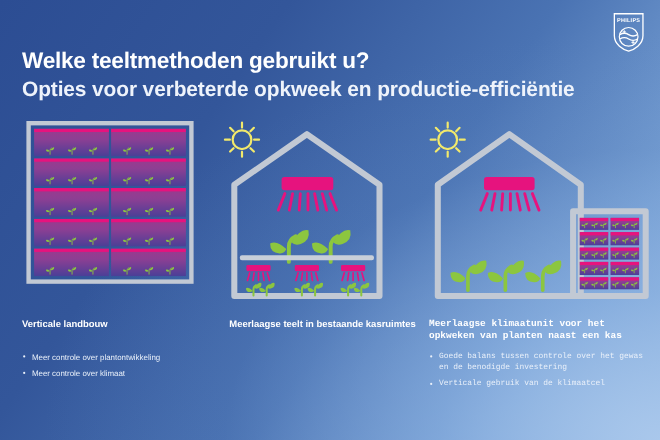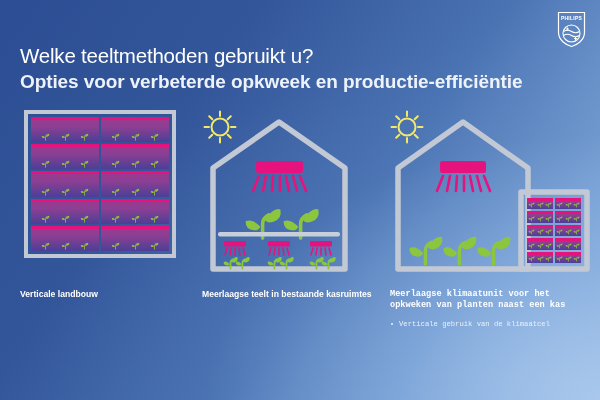--- a/index.html
+++ b/index.html
@@ -12,21 +12,21 @@
     position:relative;width:600px;height:400px;
     background:
       radial-gradient(120% 120% at 100% 100%, rgba(170,200,236,0.95) 0%, rgba(140,178,226,0.55) 28%, rgba(90,130,190,0.18) 55%, rgba(46,81,150,0) 78%),
       linear-gradient(125deg,#2c4d93 0%,#33569a 30%,#4a73b3 58%,#7aa3d6 82%,#9dc0e6 100%);
     overflow:hidden;
   }
 
   
   .title{
     position:absolute;left:20px;top:44px;
-    font-size:20.5px;font-weight:normal;color:#ffffff;
+    font-size:20.5px;font-weight:bold;color:#ffffff;
     letter-spacing:-0.2px;white-space:nowrap;
   }
   .subtitle{
     position:absolute;left:20px;top:71px;
     font-size:19px;font-weight:bold;color:#eef3fb;
     letter-spacing:-0.1px;white-space:nowrap;
   }
 
   
   .logo{position:absolute;right:14px;top:11px;width:29px;height:37px;}
@@ -37,21 +37,21 @@
   .col2{left:196px;width:186px;}
   .col3{left:384px;width:206px;font-family:Liberation Mono, monospace;}
 
   .art{position:absolute;left:0;top:108px;width:100%;height:175px;}
 
   .heading{
     position:absolute;left:6px;width:calc(100% - 10px);
     font-size:8.6px;font-weight:bold;color:#ffffff;line-height:1.33;
   }
   .h1{top:289px;}
-  .h2{top:289px;}
+  .h2{top:289px;text-align:right;}
   .h3{top:289px;}
 
   .bullets{position:absolute;left:6px;width:calc(100% - 8px);list-style:none;margin:0;padding:0;}
   .b1{top:320px;}
   .b2{top:320px;}
   .b3{top:320px;}
   .bullets li{
     position:relative;padding-left:9px;margin-bottom:5.5px;
     font-size:7.2px;color:#e9f0fa;line-height:1.34;
   }
@@ -269,20 +269,24 @@
             </svg>
           <svg class="sprout" viewBox="0 0 24 24">
               <path d="M12 22 V12 q0 -3 3 -5" stroke="#8cc63f" stroke-width="2.2" fill="none" stroke-linecap="round"></path>
               <path d="M13 11 q5 -7 9 -6 q1 5 -4 7 q-3 1 -5 -1z" fill="#8cc63f"></path>
               <path d="M11 14 q-5 -5 -9 -3 q0 5 5 5 q3 0 4 -2z" fill="#8cc63f"></path>
             </svg>
         </div>
       </div>
     </div>
     <div class="heading h1">Verticale landbouw</div>
+    <ul class="bullets b1">
+      <li>Meer controle over plantontwikkeling</li>
+      <li>Meer controle over klimaat</li>
+    </ul>
   </div>
 
   <div class="col col2">
     <div class="art">
       <svg width="186" height="175" viewBox="0 0 186 175">
 
         <g stroke="#f2e96b" stroke-width="2" stroke-linecap="round" fill="none">
           <circle cx="24" cy="19" r="8.5"></circle>
           <path d="M24 3.5 V8  M24 30 V34.5  M8.5 19 H13  M35 19 H39.5
                    M13.2 8.2 L16.3 11.3  M31.7 26.7 L34.8 29.8
@@ -597,17 +601,18 @@
             <svg class="sprout" style="width:7px;height:7px" viewBox="0 0 24 24">
               <path d="M12 22 V12 q0 -3 3 -5" stroke="#8cc63f" stroke-width="2.6" fill="none"></path>
               <path d="M13 11 q5 -7 9 -6 q1 5 -4 7 q-3 1 -5 -1z" fill="#8cc63f"></path>
               <path d="M11 14 q-5 -5 -9 -3 q0 5 5 5 q3 0 4 -2z" fill="#8cc63f"></path>
             </svg>
           </div>
       </div>
     </div>
     <div class="heading h3">Meerlaagse klimaatunit voor het opkweken van planten naast een kas</div>
     <ul class="bullets b3">
+      <li>Goede balans tussen controle over het gewas en de benodigde investering</li>
       <li>Verticale gebruik van de klimaatcel</li>
     </ul>
   </div>
 
 </div>
 
 </body></html>

